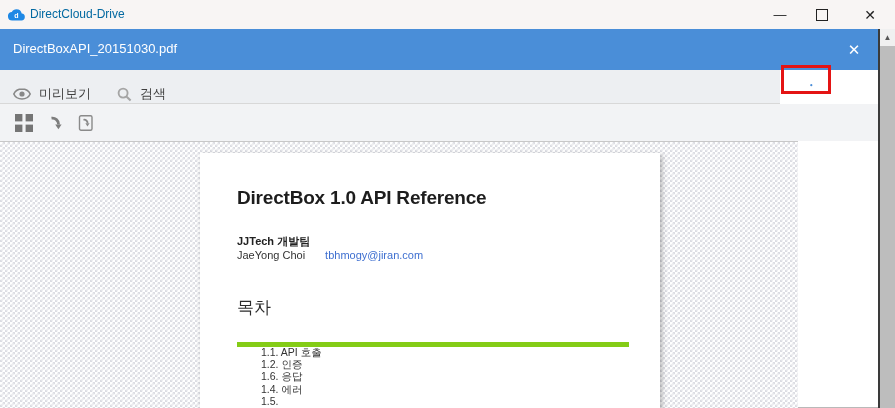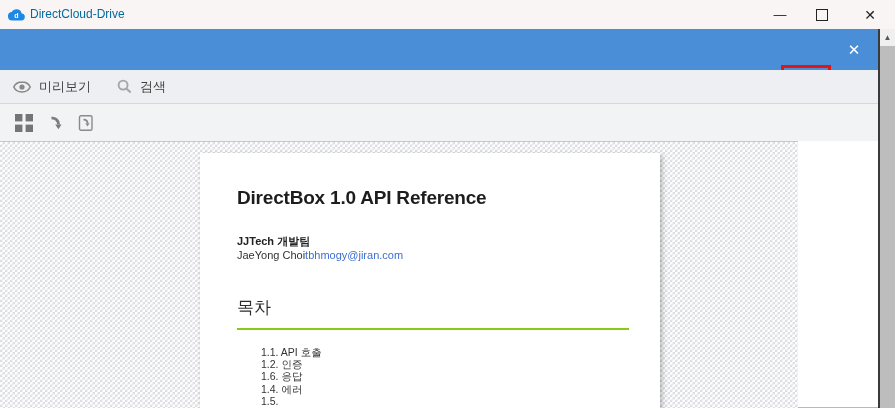--- a/index.html
+++ b/index.html
@@ -19,22 +19,22 @@
 
   
   .viewer-header{position:absolute;left:0;top:29px;width:878px;height:41px;background:#4a8ed8;}
   .viewer-header .filename{position:absolute;left:13px;top:12px;font-size:13px;color:#fff;}
   .dl-highlight{position:absolute;left:781px;top:36px;width:50px;height:29px;border:3px solid #e41414;
                 box-sizing:border-box;display:flex;align-items:center;justify-content:center;}
   .viewer-close{position:absolute;left:841px;top:8px;width:26px;height:26px;display:flex;align-items:center;
                 justify-content:center;color:#fff;font-size:15px;}
 
   
-  .toolbar1{position:absolute;left:0;top:70px;width:878px;height:34px;background:#edeff2;
-            border-bottom:1px solid #d8d8d8;box-sizing:border-box;display:flex;align-items:center;}
+  .toolbar1{position:absolute;left:0;top:70px;width:780px;height:34px;background:#edeff2;
+            border-bottom:1px solid #d8d8d8;box-sizing:border-box;display:flex;align-items:flex-end;}
   .tb-item{display:flex;align-items:center;margin-left:13px;}
   .tb-label{font-size:13px;color:#3f3f3f;margin-left:8px;}
   .toolbar1 .search-group{margin-left:26px;}
 
   
   .toolbar2{position:absolute;left:0;top:104px;width:878px;height:37px;background:#f2f3f5;
             display:flex;align-items:center;}
   .tb2-btn{margin-left:13px;width:22px;height:22px;display:flex;align-items:center;justify-content:center;}
   .tb2-btn + .tb2-btn{margin-left:9px;}
 
@@ -45,23 +45,23 @@
               linear-gradient(45deg,#dcdde3 26%,transparent 26%,transparent 74%,#dcdde3 74%),
               linear-gradient(45deg,#dcdde3 26%,transparent 26%,transparent 74%,#dcdde3 74%);
             background-size:5px 5px;background-position:0 0,2.5px 2.5px;overflow:hidden;}
   .pdf-page{position:absolute;left:200px;top:11px;width:460px;height:300px;background:#fff;
             box-shadow:2px 2px 5px rgba(0,0,0,.28);overflow:hidden;}
   .pdf-title{position:absolute;left:37px;top:34px;font-size:19px;font-weight:bold;color:#1d1d1d;letter-spacing:-0.2px;}
   .pdf-team{position:absolute;left:37px;top:81px;font-size:11px;font-weight:bold;color:#222;}
   .author-line{position:absolute;left:37px;font-size:11px;color:#333;}
   .author-1{top:96px;}
   .author-2{top:112px;}
-  .author-line .email{color:#3e6fd0;margin-left:0;text-decoration:none;}
+  .author-line .email{color:#3e6fd0;margin-left:20px;text-decoration:none;}
   .toc-heading{position:absolute;left:37px;top:143px;width:392px;font-size:17px;color:#2b2b2b;
-               padding-bottom:9px;border-bottom:2px solid #84cc16;}
+               padding-bottom:23px;border-bottom:5px solid #84cc16;}
   .toc-list{position:absolute;left:0;top:193px;width:440px;font-size:10.5px;color:#333;line-height:12.2px;}
   .toc-row{white-space:nowrap;}
   .toc-lvl1{padding-left:48px;}
   .toc-lvl2{padding-left:61px;}
 
   
   .inner-scrollbar{position:absolute;left:862px;top:1px;width:15px;height:266px;background:#f0f0f1;}
   .inner-scroll-up{height:14px;display:flex;align-items:center;justify-content:center;font-size:7px;color:#8a8a8a;}
   .inner-thumb{position:absolute;left:2px;top:18px;width:11px;height:27px;background:#c4c4c8;}
 
@@ -87,20 +87,21 @@
     </span>
     <span class="app-title">DirectCloud-Drive</span>
     <div class="win-btn btn-min">—</div>
     <div class="win-btn btn-max">
         <span class="max-box"></span>
       </div>
     <div class="win-btn btn-close">✕</div>
   </div>
 
   <div class="viewer-header">
+    <span class="filename">DirectBoxAPI_20151030.pdf</span>
     <div class="dl-highlight">
       <span>
         <svg viewBox="0 0 22 18" width="22" height="18">
           <polygon points="11,10.5 6.2,5.7 9.3,5.7 9.3,0.5 12.7,0.5 12.7,5.7 15.8,5.7" fill="#fff"></polygon>
           <rect x="3" y="12" width="16" height="4.5" rx="1" fill="#fff"></rect>
           <circle cx="16.3" cy="14.2" r="1.1" fill="#4a8ed8"></circle>
         </svg>
       </span>
     </div>
     <div class="viewer-close">✕</div>

